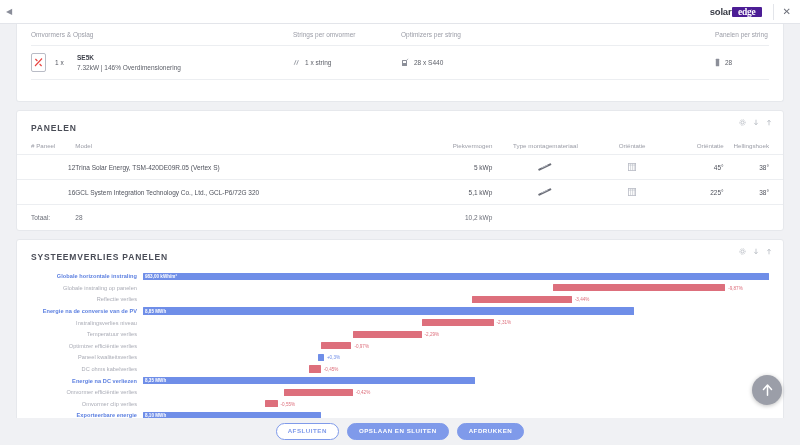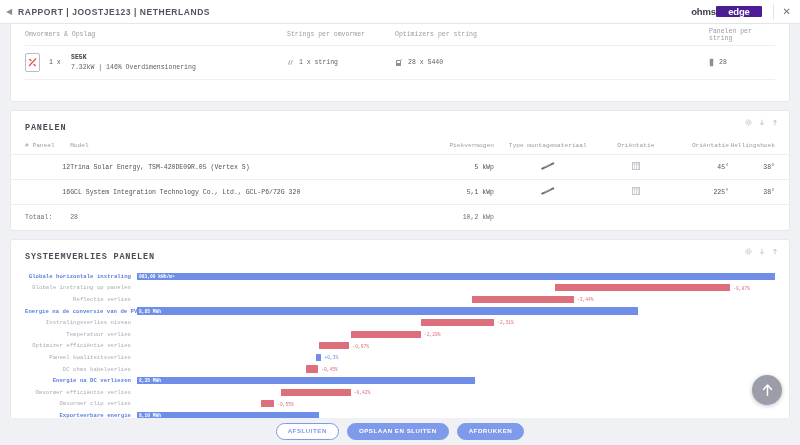--- a/index.html
+++ b/index.html
@@ -22,29 +22,29 @@
     cursor: pointer; line-height: 1;
   }
   .topbar-title {
     font-size: 8.5px; letter-spacing: .55px; color: #52555f; font-weight: 600;
     white-space: nowrap;
   }
   .topbar-right { margin-left: auto; display: flex; align-items: center; height: 100%; }
   .logo { display: flex; align-items: center; font-size: 9.5px; font-weight: 700; letter-spacing: -.2px; }
   .logo .solar { color: #3a3d47; }
   .logo .edge {
-    background: #4c1d95; color: #ffffff; padding: 0 12px; margin-left: .5px; border-radius: 1px;
+    background: #4c1d95; color: #ffffff; padding: 0 6px; margin-left: .5px; border-radius: 1px; font-family: Liberation Serif, serif;
   }
   .topbar-sep { width: 1px; height: 16px; background: #e3e5ea; margin: 0 9px 0 11px; }
   .close-x { font-size: 10px; color: #6d707a; cursor: pointer; padding-right: 9px; line-height: 1; }
 
   
   .body {
     position: absolute; top: 24px; left: 0; right: 0; bottom: 27px;
-    overflow: hidden; padding: 0 10px; font-family: Liberation Mono, monospace;
+    overflow: hidden; padding: 0 16px;
   }
   .card {
     background: #ffffff; border: 1px solid #e6e8ec; border-radius: 3px;
     margin-bottom: 8px; position: relative;
   }
 
   
   .inv-card { padding: 0 14px; height: 78px; margin-top: 0; border-top: none; border-radius: 0 0 3px 3px; }
   .inv-head {
     display: flex; height: 22px; align-items: center;
@@ -144,24 +144,23 @@
   .btn.outline { border: 1px solid #7f9aea; color: #7f9aea; background: #ffffff; }
   .btn.solid { background: #7f9aea; color: #ffffff; border: 1px solid #7f9aea; }
 </style>
 </head>
 <body>
 
 <div class="app">
 
   <div class="topbar">
     <div class="back-arrow">◀</div>
-    <div class="topbar-title">RAPPORT | JOOSTJE123 | NETHERLANDS</div>
     <div class="topbar-right">
       <div class="logo">
-        <span class="solar">ohms</span>
+        <span class="solar">solar</span>
           <span class="edge">edge</span>
       </div>
       <div class="topbar-sep"></div>
       <div class="close-x">✕</div>
     </div>
   </div>
 
   <div class="body">
 
     <div class="card inv-card">

